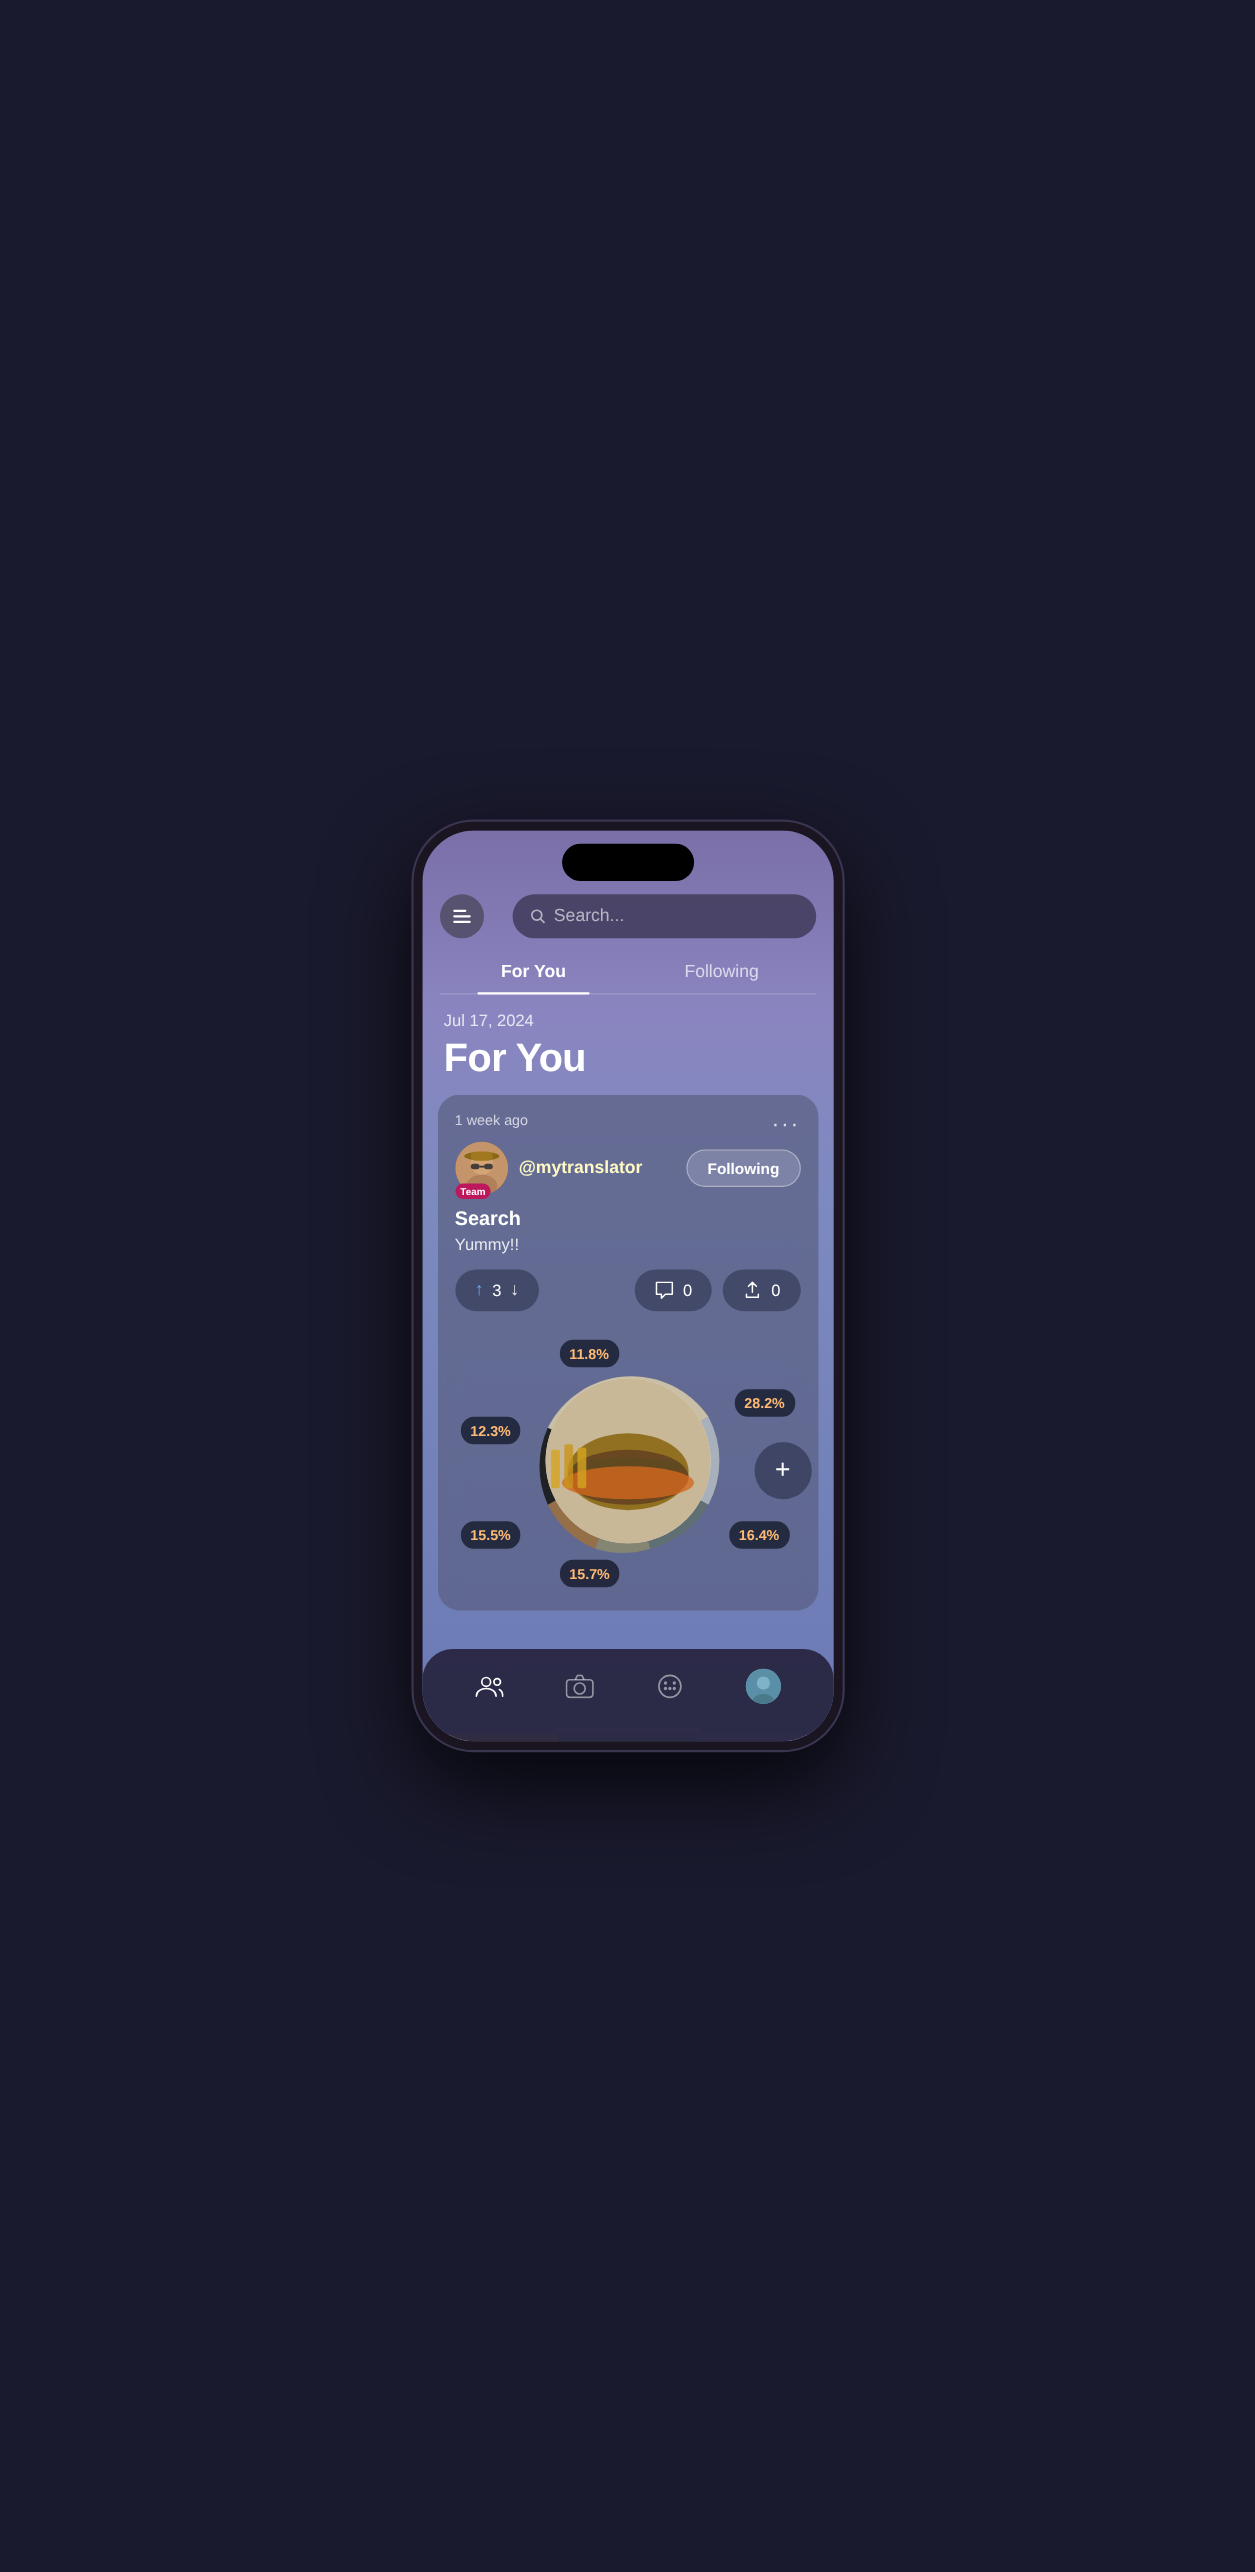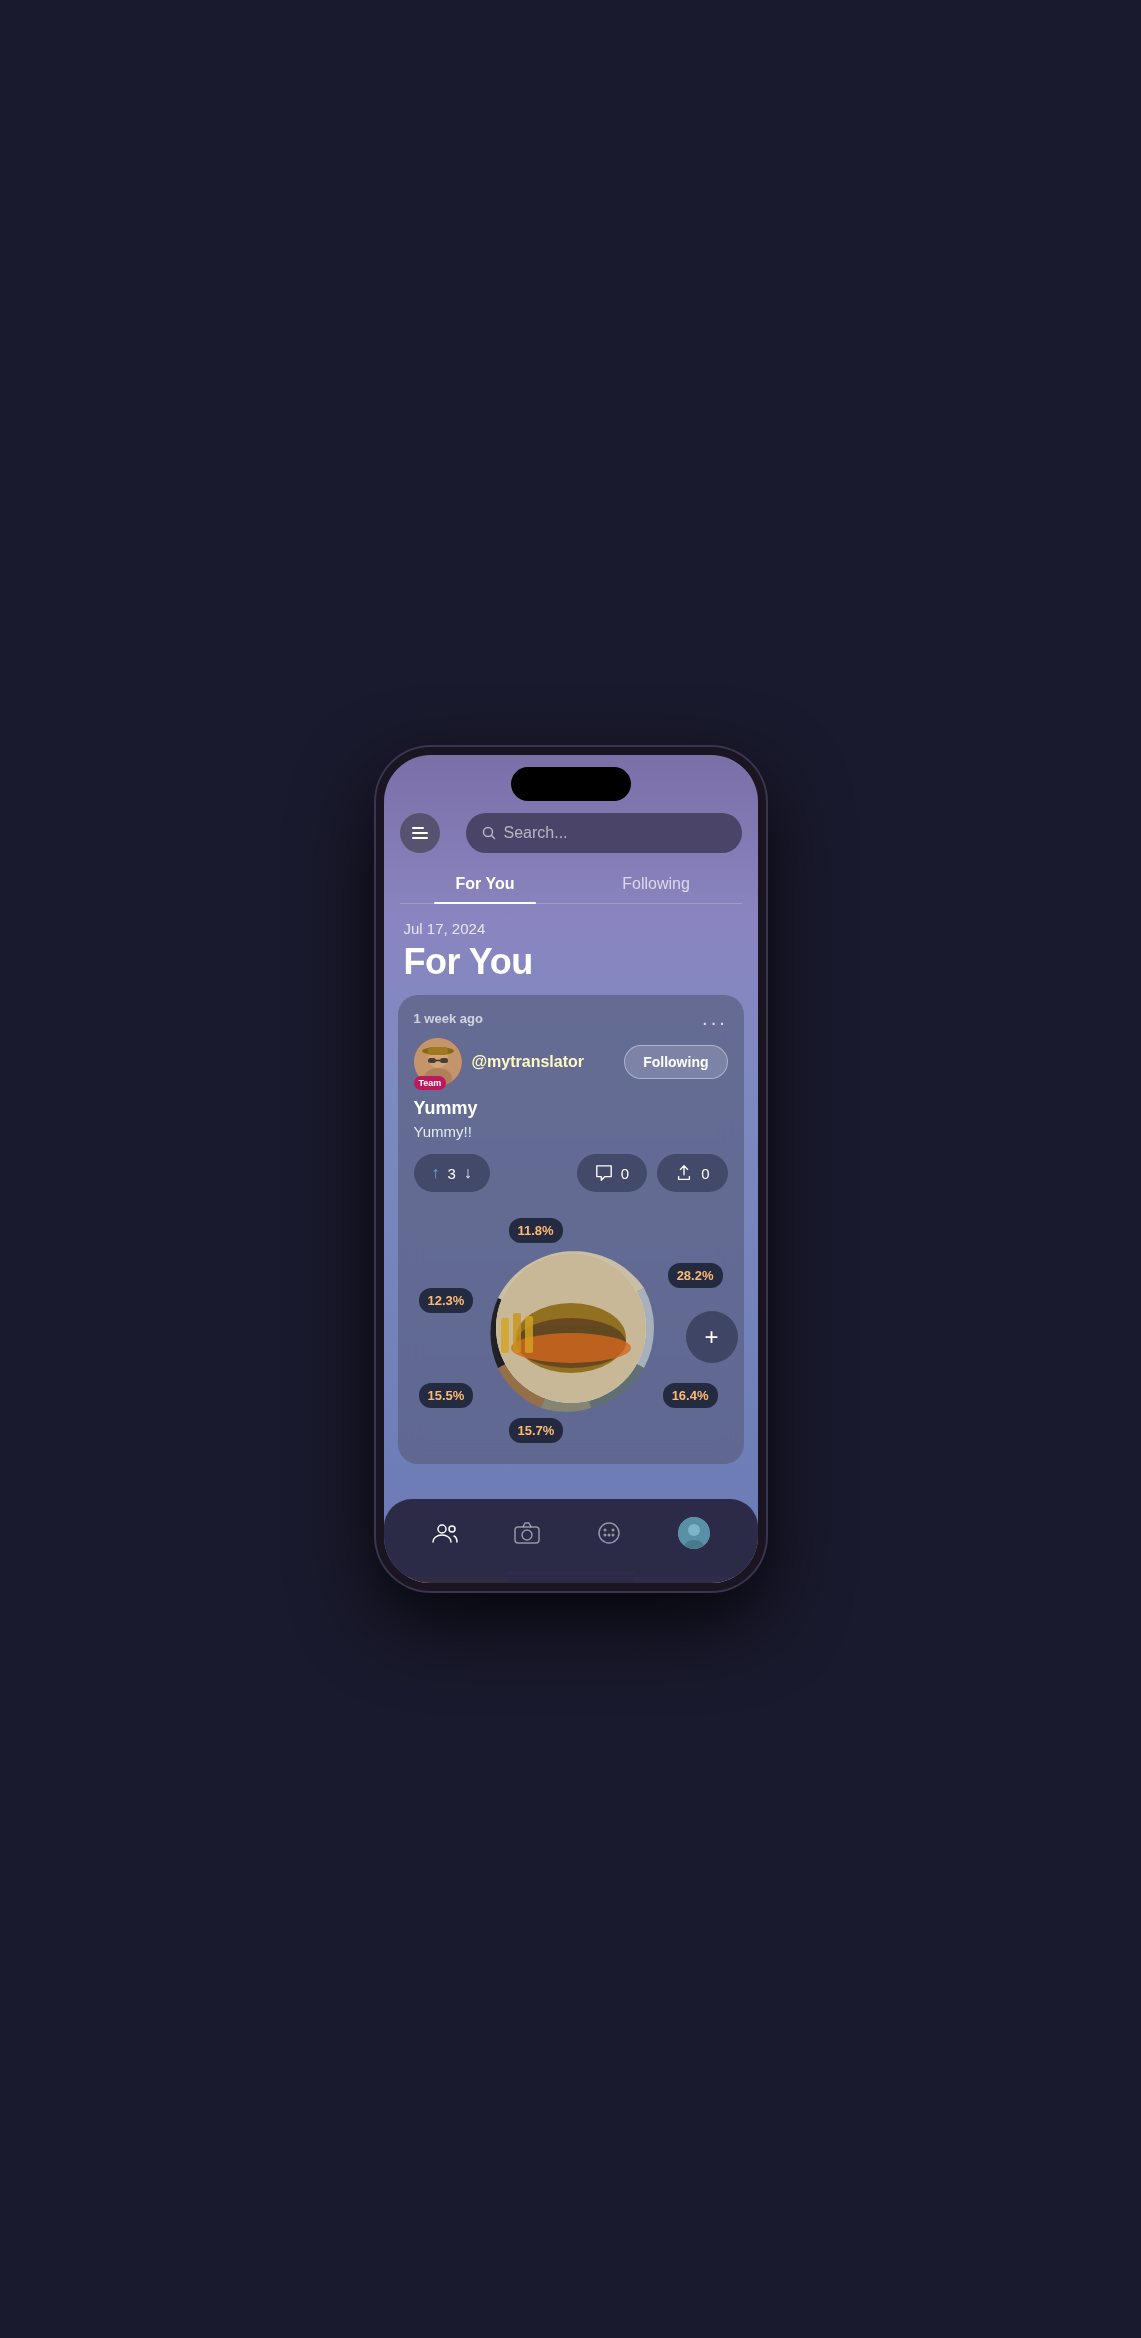--- a/index.html
+++ b/index.html
@@ -210,21 +210,20 @@
       padding: 16px;
       position: relative;
       z-index: 10;
       backdrop-filter: blur(10px);
     }
 
     .post-timestamp {
       color: rgba(255,255,255,0.7);
       font-size: 13px;
       margin-bottom: 12px;
-      font-weight: bold;
     }
 
     .post-more-btn {
       position: absolute;
       top: 16px;
       right: 16px;
       color: rgba(255,255,255,0.8);
       font-size: 20px;
       cursor: pointer;
       letter-spacing: 2px;
@@ -515,21 +514,21 @@
             <rect x="26" y="20" width="8" height="5" rx="2.5" fill="#333" opacity="0.9"></rect>
             <line x1="22" y1="22.5" x2="26" y2="22.5" stroke="#333" stroke-width="1.5"></line>
           </svg>
         </div>
         <div class="team-badge">Team</div>
       </div>
       <span class="author-name">@mytranslator</span>
       <button class="following-btn">Following</button>
     </div>
 
-    <div class="post-title">Yummy</div>
+    <div class="post-title">Search</div>
     <div class="post-subtitle">Yummy!!</div>
 
     <div class="action-row">
       <div class="action-btn vote-btn">
         <span class="vote-icon vote-up">↑</span>
         <span>3</span>
         <span class="vote-icon">↓</span>
       </div>
       <div class="action-btn" style="margin-left:auto">
         <svg width="18" height="18" viewBox="0 0 20 20" fill="none" stroke="white" stroke-width="1.5">

